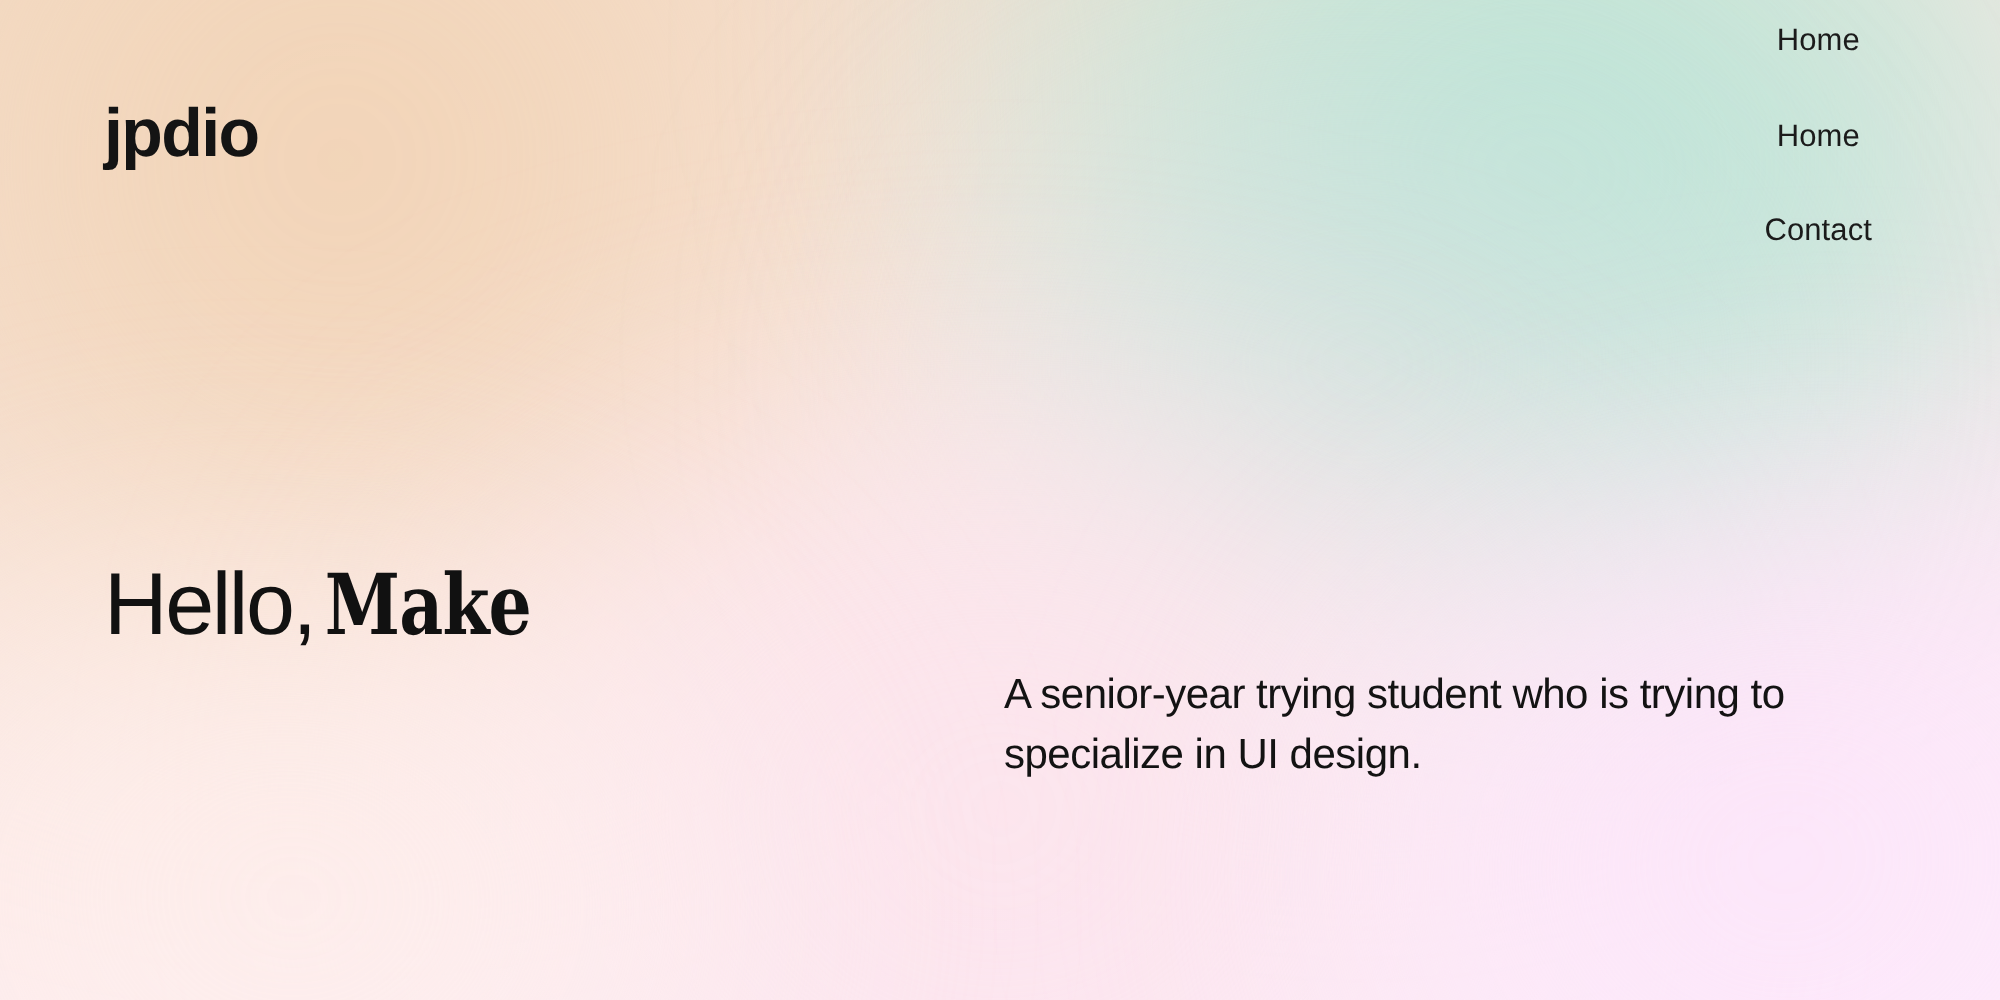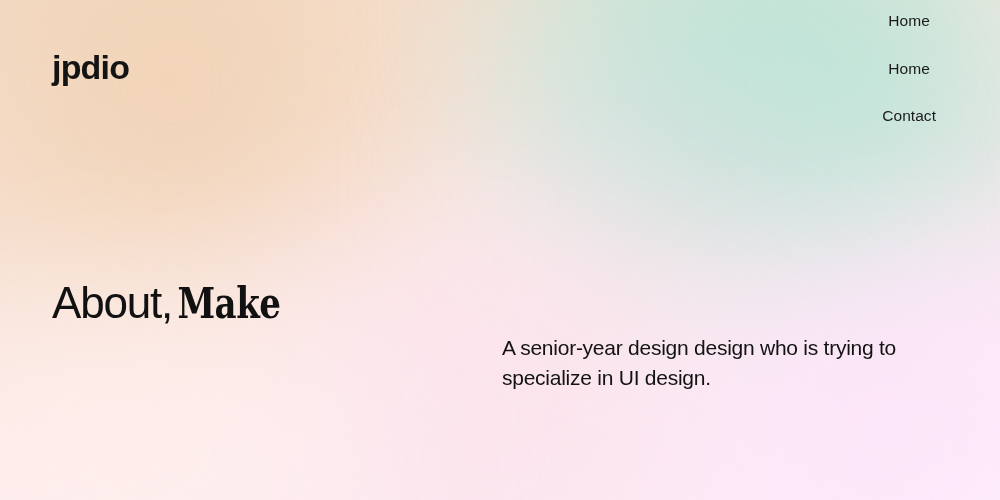--- a/index.html
+++ b/index.html
@@ -246,24 +246,24 @@
         <a class="nav-link" href="#">Contact</a>
       </nav>
 
     </header>
 
     <section class="hero">
 
       <div class="hero-headline">
 
         <div class="headline-line">
-          <span>About,</span><span class="word-display">Make</span>
+          <span>Hello,</span><span class="word-display">Make</span>
         </div>
 
 
       </div>
 
-      <p class="hero-copy">A senior-year design design who is trying to specialize in UI design.</p>
+      <p class="hero-copy">A senior-year trying student who is trying to specialize in UI design.</p>
 
     </section>
 
   </div>
 </div>
 
 </body></html>

